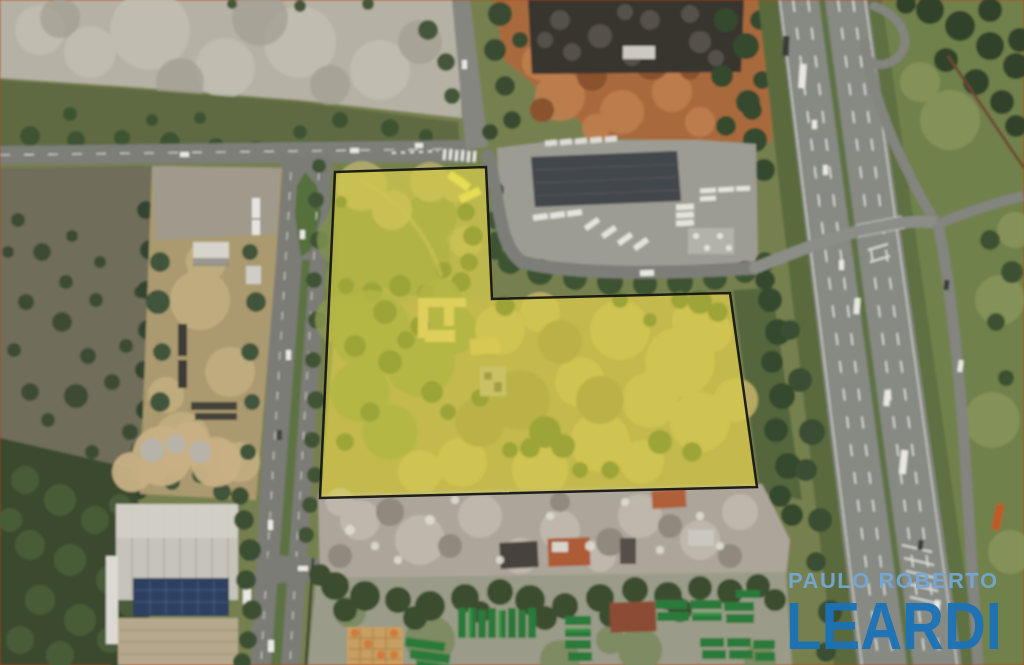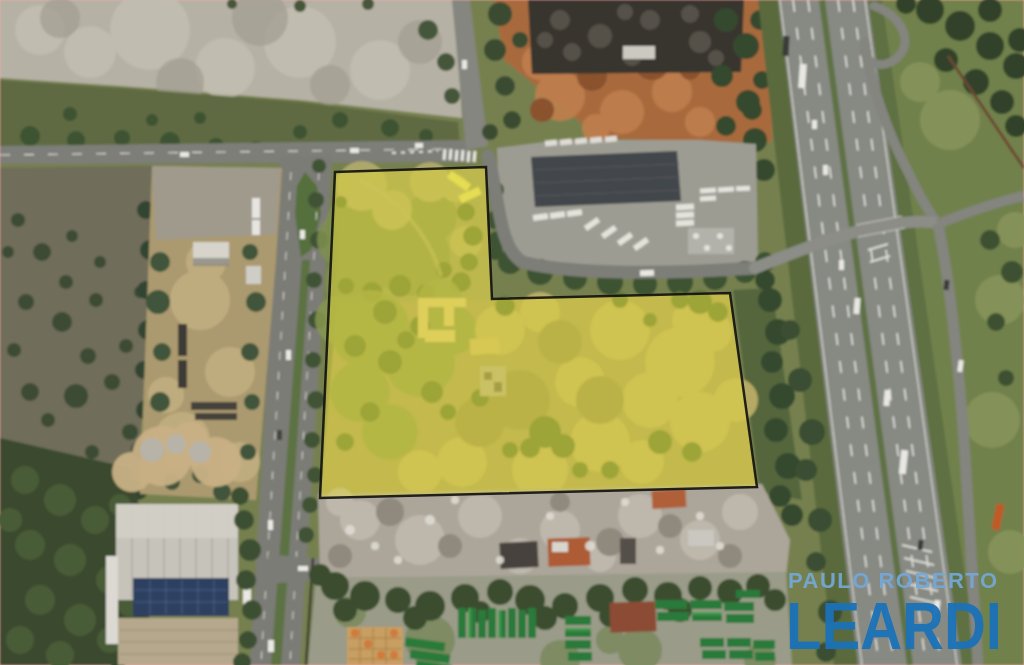--- a/index.html
+++ b/index.html
@@ -1,16 +1,16 @@
 <!DOCTYPE html>
 <html><head>
 <meta charset="utf-8">
 <style>
   html,body{margin:0;padding:0;background:#1a1a1a;}
-  .stage{position:relative;width:1024px;height:665px;overflow:hidden;background:#fca5a5;}
+  .stage{position:relative;width:1024px;height:665px;overflow:hidden;background:#c2410c;}
   .stage svg{display:block;width:100%;height:100%;}
   text{font-family:"Liberation Sans","DejaVu Sans",sans-serif;}
   #wm1{font-weight:600;}
   #wm2{font-weight:700;}
 </style>
 </head>
 <body>
 
 <div class="stage">
   <svg viewBox="0 0 1024 665" xmlns="http://www.w3.org/2000/svg">

